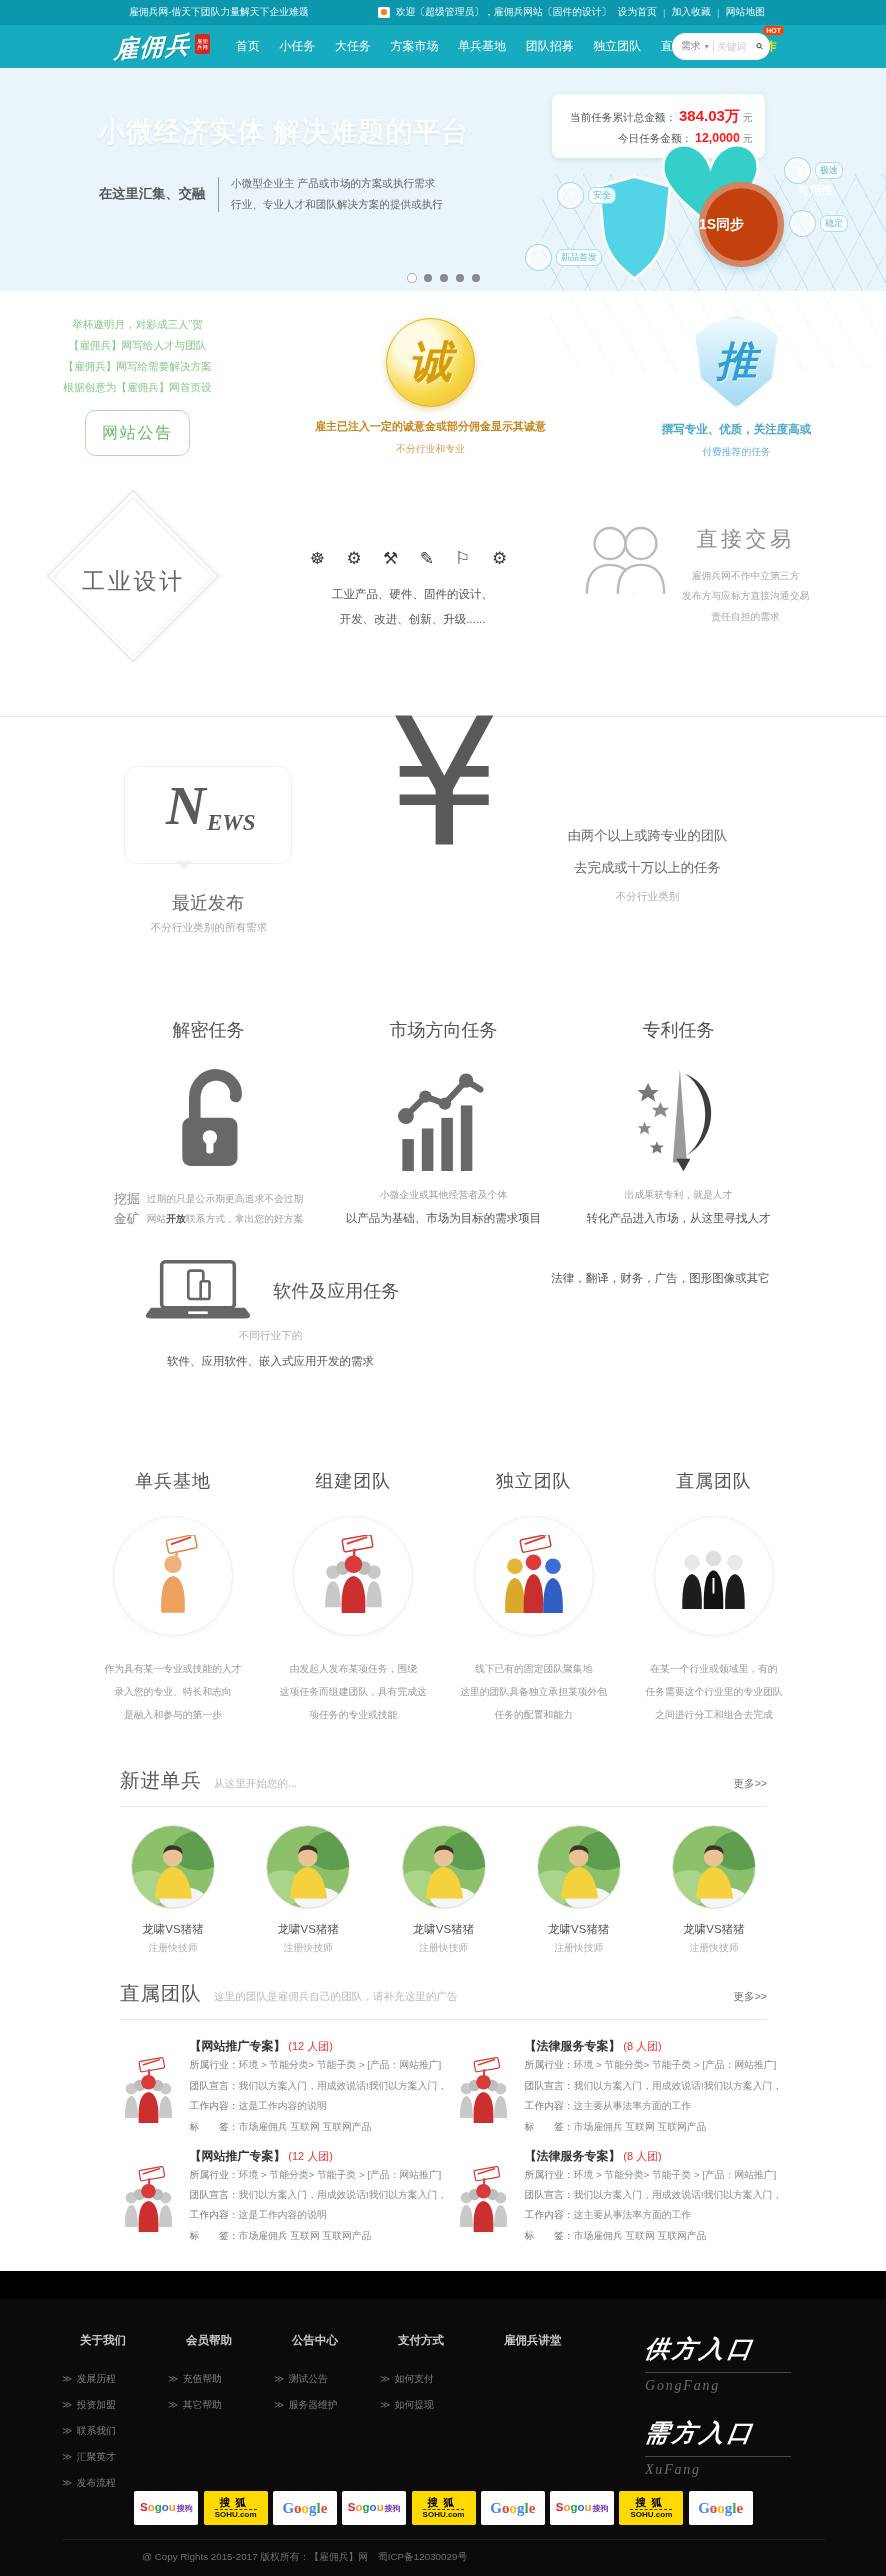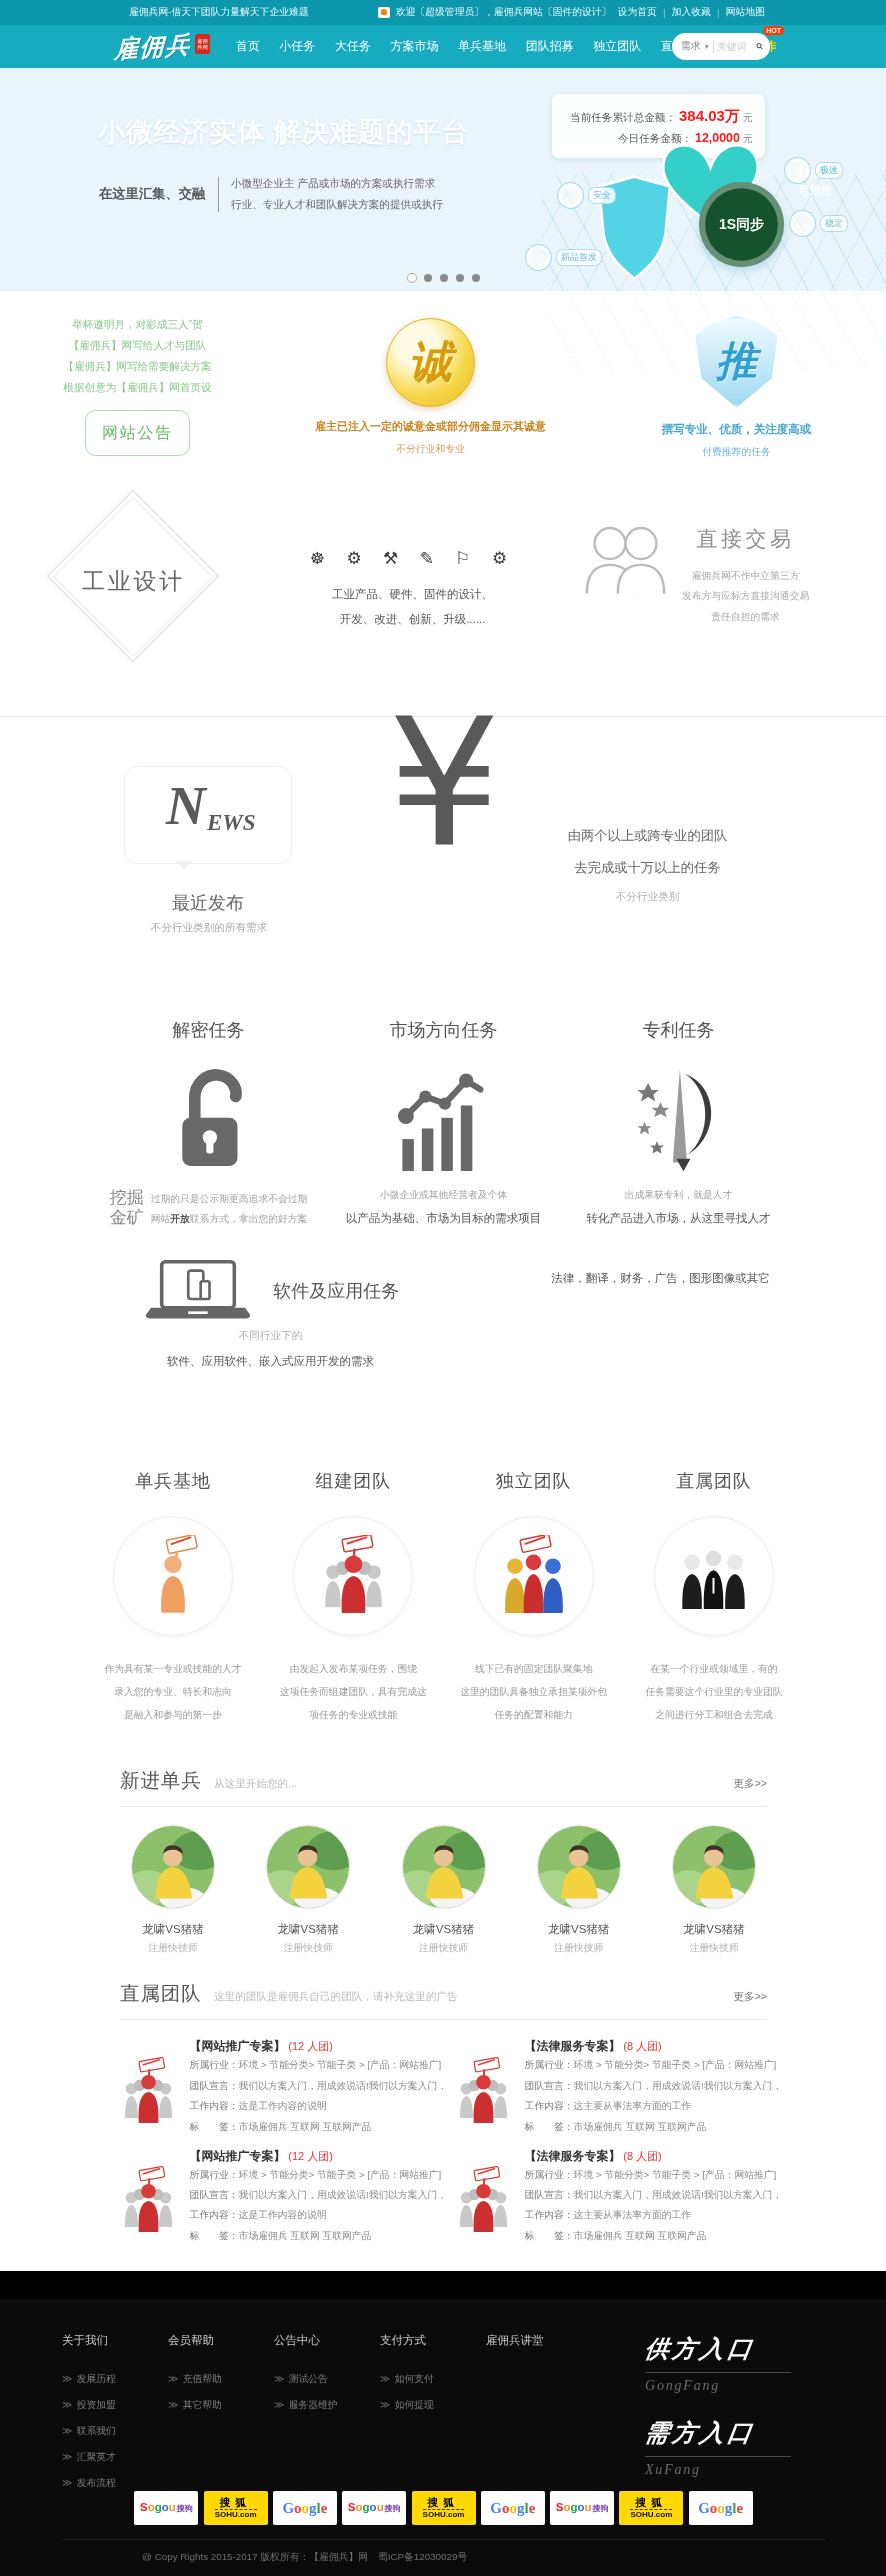--- a/index.html
+++ b/index.html
@@ -45,21 +45,21 @@
   .stat-val2 { color:#ff1a1a; font-size:12.4px; font-weight:bold; }
   .stat-unit { color:#888; font-size:9.8px; }
   .g-heart { position:absolute; left:658px; top:69px; width:105px; height:94px; }
   .g-heart .txt { position:absolute; width:100%; text-align:center; color:#fff; font-weight:bold; }
   .g-heart .t1 { top:27px; font-size:15px; }
   .g-heart .t2 { top:46px; font-size:11.5px; }
   .g-shield { position:absolute; left:592px; top:106px; width:85px; height:108px; }
   .g-shield .txt { position:absolute; width:100%; text-align:center; color:#fff; font-weight:bold; }
   .g-shield .t1 { top:30px; font-size:13.3px; }
   .g-shield .t2 { top:48px; font-size:10.6px; }
-  .g-circle { position:absolute; left:699px; top:114px; width:85px; height:85px; border-radius:50%; background:#14532d; box-shadow:inset 0 0 0 6.2px rgba(255,255,255,.35), 0 3.5px 9px rgba(80,170,200,.35); display:flex; align-items:center; justify-content:center; color:#fff; font-size:14px; font-weight:bold; }
+  .g-circle { position:absolute; left:699px; top:114px; width:85px; height:85px; border-radius:50%; background:#c2410c; box-shadow:inset 0 0 0 6.2px rgba(255,255,255,.35), 0 3.5px 9px rgba(80,170,200,.35); display:flex; align-items:center; justify-content:flex-start; color:#fff; font-size:14px; font-weight:bold; }
   .bubble { position:absolute; display:flex; align-items:center; gap:3.5px; }
   .bubble .ring { width:27px; height:27px; border-radius:50%; border:1.8px solid rgba(150,215,235,.9); background:rgba(255,255,255,.55); box-shadow:inset 0 0 0 3.5px rgba(255,255,255,.6); }
   .bubble .lbl { font-size:9px; color:#5fbcd8; background:rgba(255,255,255,.85); border:0.9px solid rgba(150,215,235,.8); border-radius:7px; padding:0.9px 4.4px; white-space:nowrap; }
   .dots { position:absolute; left:0; right:0; bottom:9px; display:flex; justify-content:center; gap:8px; }
   .dot { width:8px; height:8px; border-radius:50%; background:#8a8a8a; cursor:pointer; }
   .dot.active { background:#fff; box-shadow:0 0 0 0.9px #aaa; }
 
   
   .sec-announce { height:193px; display:flex; justify-content:center; gap:49px; padding-top:23px; position:relative; overflow:hidden; }
   .sec-announce .decor2 { position:absolute; right:0; top:0; width:337px; height:80px; background:repeating-linear-gradient(60deg, transparent 0 27px, rgba(140,200,225,.25) 27px 27.5px); }
@@ -107,21 +107,21 @@
 
   
   .sec-tasks1 { height:293px; }
   .t1-wrap { width:692px; margin:0 auto; display:flex; justify-content:space-between; }
   .t1-col { width:222px; text-align:center; padding-top:51px; }
   .t1-title { font-size:18px; color:#555; }
   .t1-icon { height:114px; margin-top:21px; display:flex; align-items:center; justify-content:center; }
   .t1-cap1 { font-size:9.8px; color:#a0a0a0; margin-top:12.4px; }
   .t1-cap2 { font-size:11.5px; color:#555; margin-top:9px; white-space:nowrap; }
   .t1-col .dual { display:flex; justify-content:center; gap:7px; margin-top:12.4px; text-align:left; }
-  .dig-side { font-family:Liberation Mono, monospace; font-size:17px; color:#888; line-height:19.5px; }
+  .dig-side { font-family:Liberation Serif, serif; font-size:13px; color:#888; line-height:19.5px; }
   .dig-lines .l1 { font-size:9.8px; color:#a0a0a0; line-height:19.5px; }
   .dig-lines .l2 { font-size:9.8px; color:#a0a0a0; line-height:19.5px; }
   .dig-lines b { color:#555; }
 
   
   .sec-tasks2 { height:160px; display:flex; justify-content:center; gap:53px; }
   .t2-left { width:381px; text-align:center; }
   .t2-row { display:flex; align-items:center; justify-content:center; gap:19.5px; }
   .t2-title { font-size:18px; color:#555; }
   .t2-cap1 { font-size:10.6px; color:#b0b0b0; margin-top:7px; }
@@ -159,21 +159,21 @@
   .own-title-row { font-size:12px; color:#333; font-weight:bold; }
   .own-count { color:#e33; font-weight:normal; font-size:11px; margin-left:2.7px; }
   .own-line { font-size:9.8px; color:#8a8a8a; line-height:20.4px; white-space:nowrap; }
   .own-line .lab { color:#777; }
 
   
   .footer { height:306px; background:#0b0b0b; position:relative; }
   .footer .strip { height:28px; background:#000; }
   .f-wrap { width:763px; margin:0 auto; display:flex; padding-top:34px; }
   .f-col { width:106px; }
-  .f-col h4 { font-size:11.5px; color:#c8c8c8; font-weight:normal; margin-bottom:18px; }
+  .f-col h4 { font-size:11.5px; color:#c8c8c8; font-weight:bold; margin-bottom:18px;margin-left:18px; }
   .f-link { font-size:9.8px; color:#7d7d7d; line-height:26px; cursor:pointer; white-space:nowrap; }
   .f-link .arr { margin-right:4.4px; color:#6a6a6a; }
   .f-entries { margin-left:53px; width:177px; }
   .entry-cn { font-family:"Liberation Serif","DejaVu Serif",serif; font-style:italic; font-weight:bold; font-size:24px; color:#fff; letter-spacing:3.5px; transform:skewX(-8deg); }
   .entry-hr { width:146px; height:0.9px; background:#4a4a4a; margin:7px 0 5.3px; }
   .entry-en { font-family:"Liberation Serif","DejaVu Serif",serif; font-style:italic; font-size:14px; color:#6a6a6a; letter-spacing:1.8px; }
   .entry-block { cursor:pointer; }
   .entry-block + .entry-block { margin-top:23px; }
   .logos-row { position:absolute; left:0; right:0; top:220px; display:flex; justify-content:center; gap:5.3px; }
   .badge { width:64px; height:34px; border-radius:1.8px; display:flex; flex-direction:column; align-items:center; justify-content:center; cursor:pointer; }

